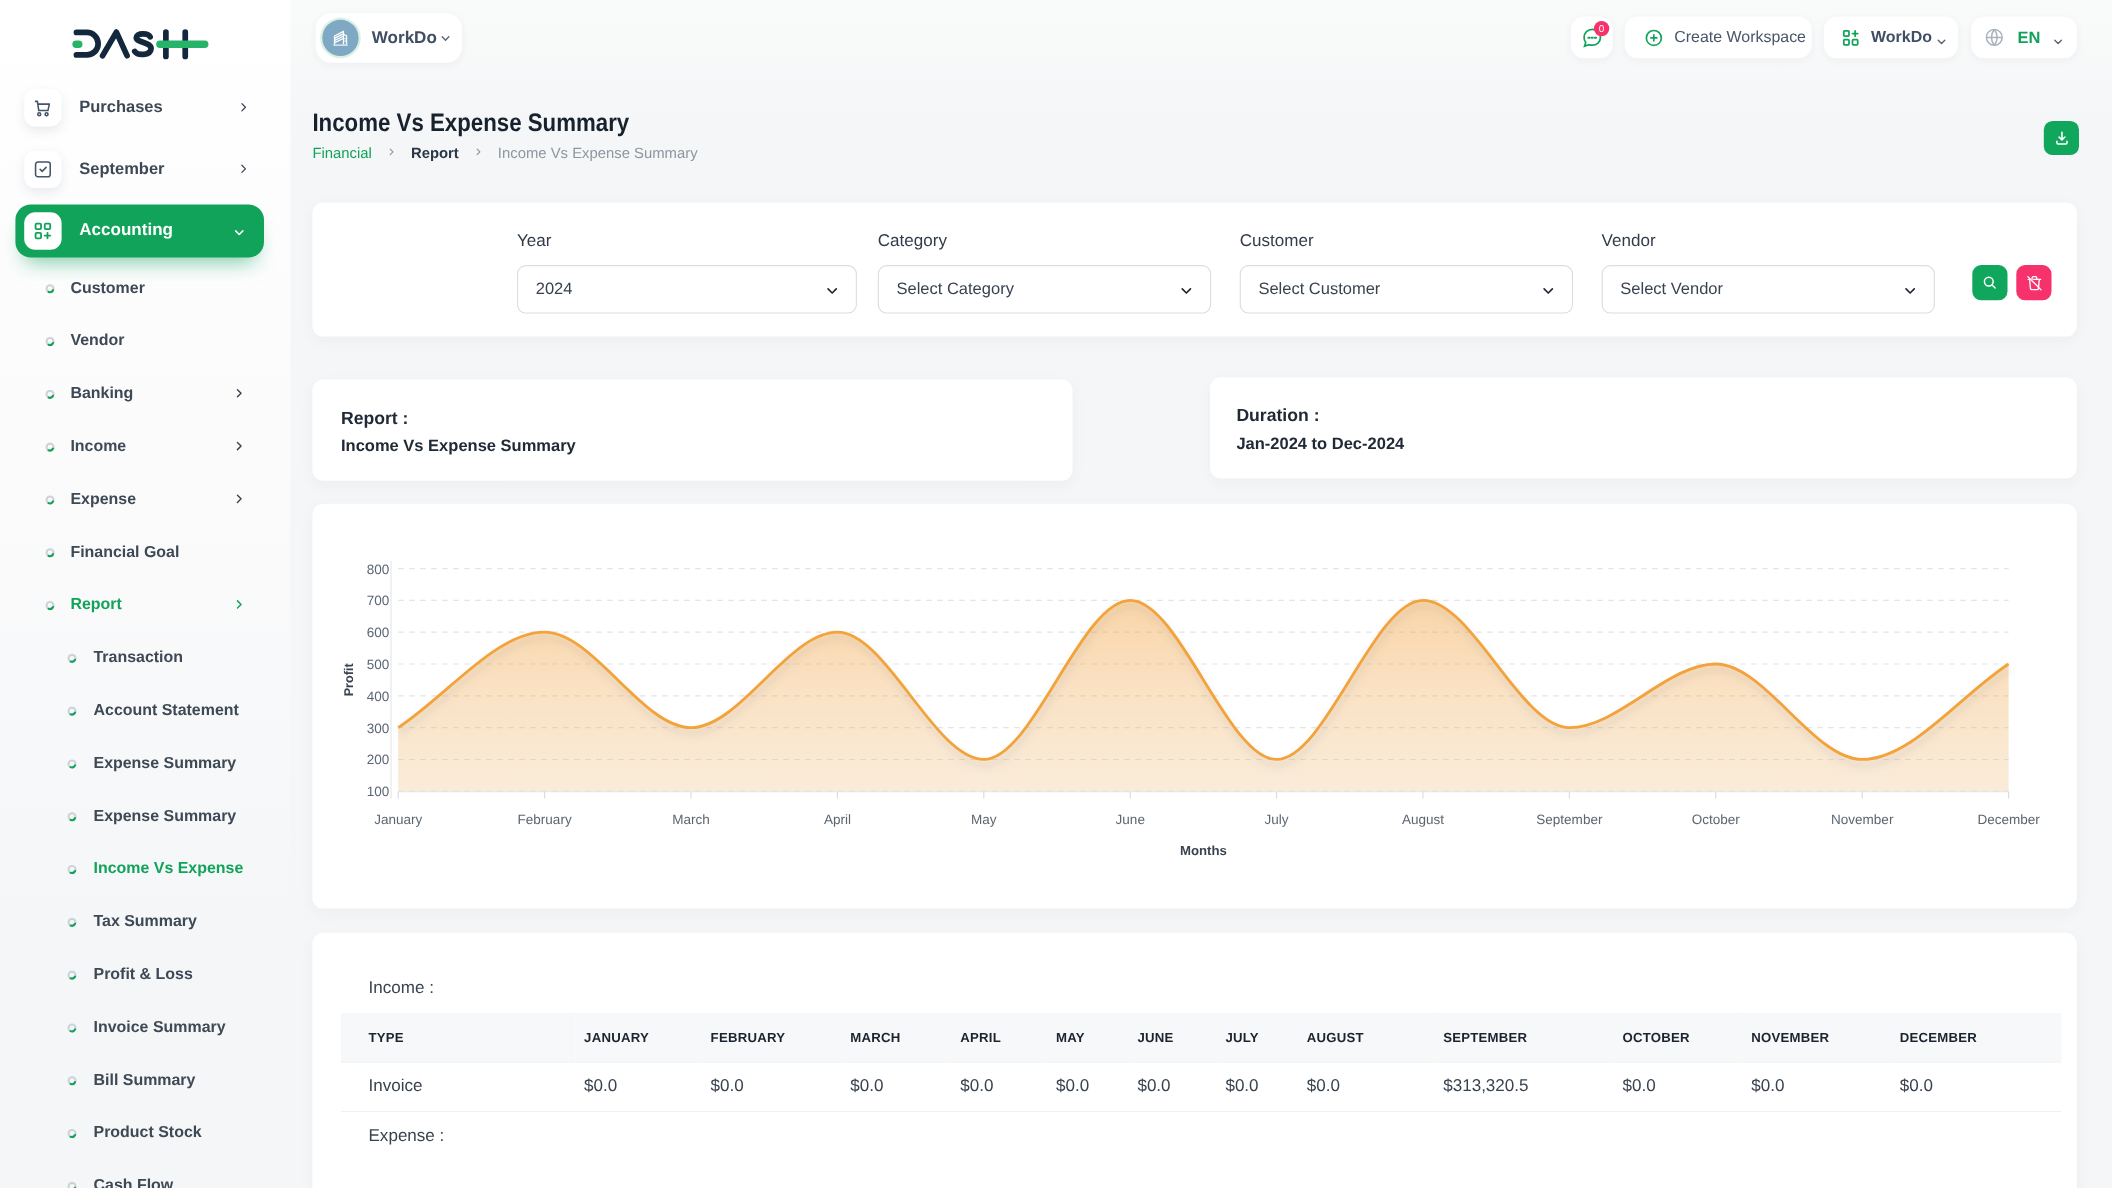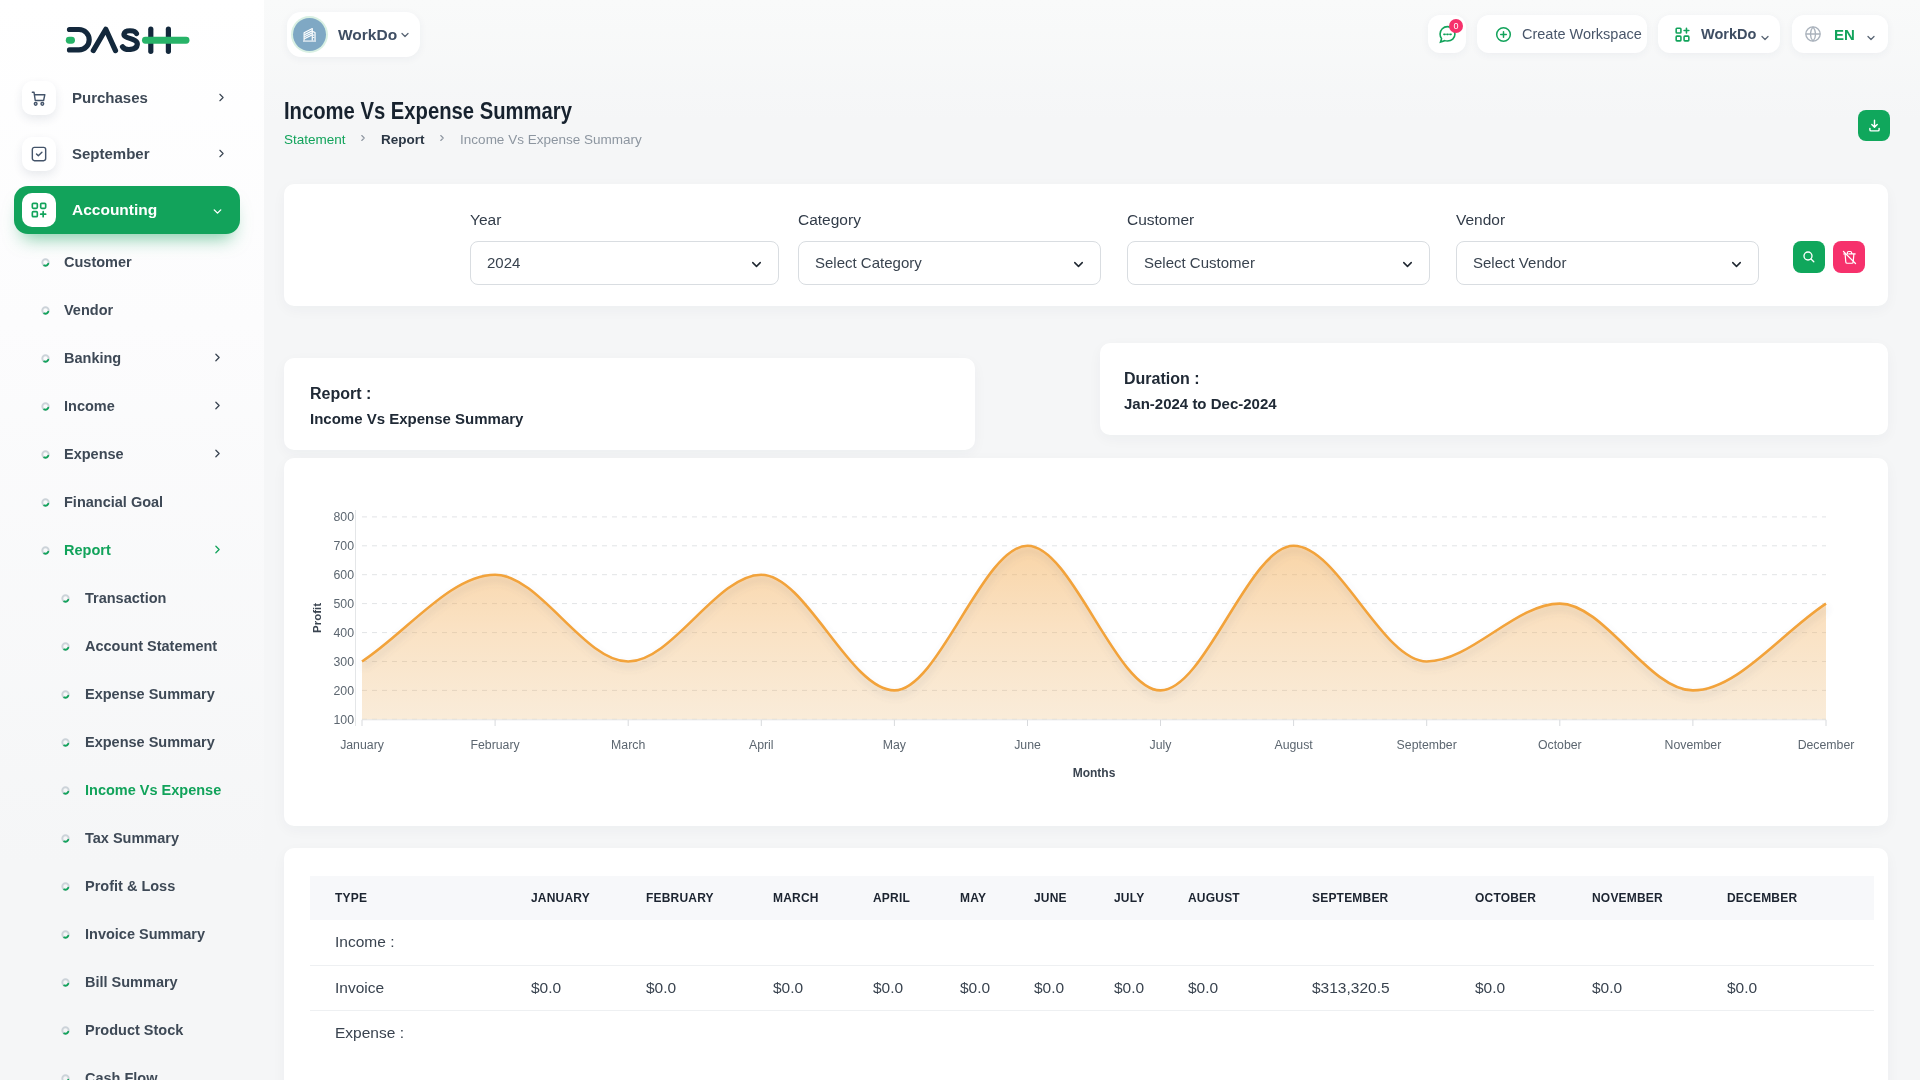--- a/index.html
+++ b/index.html
@@ -290,21 +290,21 @@
       <path d="M3.4 12h17.2M12 3.4a13.5 13.5 0 0 1 0 17.2M12 3.4a13.5 13.5 0 0 0 0 17.2"></path>
     </svg>
   <div style="margin-left:11px;font-size:15px;font-weight:700;color:#12a35b;">EN</div>
   <svg class="abs" style="right:11px;top:17px;" width="12" height="12" viewBox="0 0 24 24" fill="none" stroke="#5a6675" stroke-width="2.6" stroke-linecap="round" stroke-linejoin="round">
       <path d="M6 9l6 6 6-6"></path>
     </svg>
 </div>
 
 <div class="abs" style="left:284px;top:98px;font-size:23px;font-weight:700;color:#17222e;transform:scaleX(0.88);transform-origin:left center;white-space:nowrap;">Income Vs Expense Summary</div>
 <div class="abs" style="left:284px;top:132px;font-size:13.5px;color:#8d96a0;">
-  <span style="color:#12a35b;">Statement</span>
+  <span style="color:#12a35b;">Financial</span>
   <svg style="margin:0 9px 1px;" width="10" height="10" viewBox="0 0 24 24" fill="none" stroke="#8d96a0" stroke-width="2.6" stroke-linecap="round" stroke-linejoin="round">
       <path d="M9 6l6 6-6 6"></path>
     </svg>
   <span style="color:#2b3745;font-weight:600;">Report</span>
   <svg style="margin:0 9px 1px;" width="10" height="10" viewBox="0 0 24 24" fill="none" stroke="#8d96a0" stroke-width="2.6" stroke-linecap="round" stroke-linejoin="round">
       <path d="M9 6l6 6-6 6"></path>
     </svg>
   <span>Income Vs Expense Summary</span>
 </div>
 <div class="abs" style="left:1858px;top:110px;width:32px;height:31px;background:#10a75c;border-radius:8px;display:flex;align-items:center;justify-content:center;">
@@ -336,21 +336,21 @@
       <path d="M15 15l4.2 4.2"></path>
     </svg>
 </div>
 <div class="abs" style="left:1833px;top:241px;width:32px;height:32px;background:#f6316c;border-radius:8px;display:flex;align-items:center;justify-content:center;">
   <svg width="17" height="17" viewBox="0 0 24 24" fill="none" stroke="#fff" stroke-width="1.7" stroke-linecap="round" stroke-linejoin="round">
       <path d="M4 7h2.5m4.5 0h9M9 7V5.2A1.7 1.7 0 0 1 10.7 3.5h2.6A1.7 1.7 0 0 1 15 5.2V7M5.8 7l1 11.5a1.8 1.8 0 0 0 1.8 1.6h6.8a1.8 1.8 0 0 0 1.8-1.6L18.2 7"></path>
       <path d="M3.5 3.5l17 17"></path>
     </svg>
 </div>
 
-<div class="card" style="left:284px;top:358px;width:691px;height:92px;">
+<div class="card" style="left:284px;top:345px;width:691px;height:92px;">
   <div class="abs" style="left:26px;top:27px;font-size:16px;font-weight:700;color:#202a36;">Report :</div>
   <div class="abs" style="left:26px;top:52px;font-size:15px;font-weight:700;color:#202a36;">Income Vs Expense Summary</div>
 </div>
 <div class="card" style="left:1100px;top:343px;width:788px;height:92px;">
   <div class="abs" style="left:24px;top:27px;font-size:16px;font-weight:700;color:#202a36;">Duration :</div>
   <div class="abs" style="left:24px;top:52px;font-size:15px;font-weight:700;color:#202a36;">Jan-2024 to Dec-2024</div>
 </div>
 
 <div class="card" style="left:284px;top:458px;width:1604px;height:368px;"></div>
 <svg class="abs" style="left:284px;top:458px;" width="1604" height="368" viewBox="284 458 1604 368">
@@ -428,38 +428,38 @@
         <col style="width:80px">
         <col style="width:74px">
         <col style="width:124px">
         <col style="width:163px">
         <col style="width:117px">
         <col style="width:135px">
         <col style="width:155px">
       </colgroup>
     <tbody>
         <tr>
+          <td class="c0" style="border-top:none;" colspan="13">Income :</td>
+        </tr>
+    <tr>
           <th class="c0">TYPE</th>
           <th>JANUARY</th>
           <th>FEBRUARY</th>
           <th>MARCH</th>
           <th>APRIL</th>
           <th>MAY</th>
           <th>JUNE</th>
           <th>JULY</th>
           <th>AUGUST</th>
           <th>SEPTEMBER</th>
           <th>OCTOBER</th>
           <th>NOVEMBER</th>
           <th>DECEMBER</th>
         </tr>
     <tr>
-          <td class="c0" style="border-top:none;" colspan="13">Income :</td>
-        </tr>
-    <tr>
           <td class="c0">Invoice</td>
           <td>$0.0</td>
           <td>$0.0</td>
           <td>$0.0</td>
           <td>$0.0</td>
           <td>$0.0</td>
           <td>$0.0</td>
           <td>$0.0</td>
           <td>$0.0</td>
           <td>$313,320.5</td>

